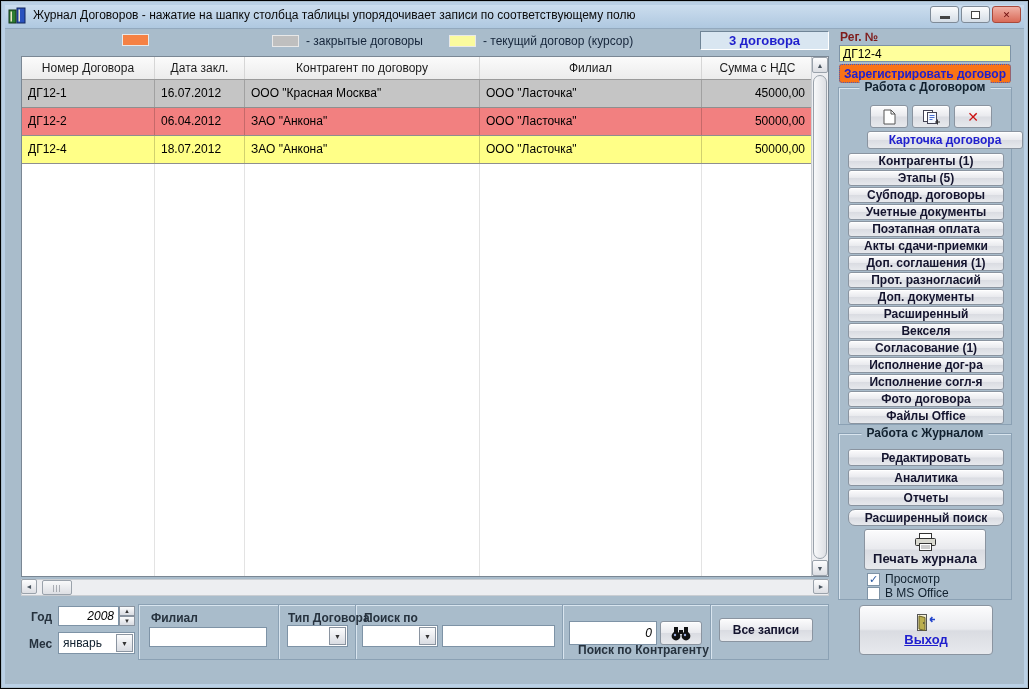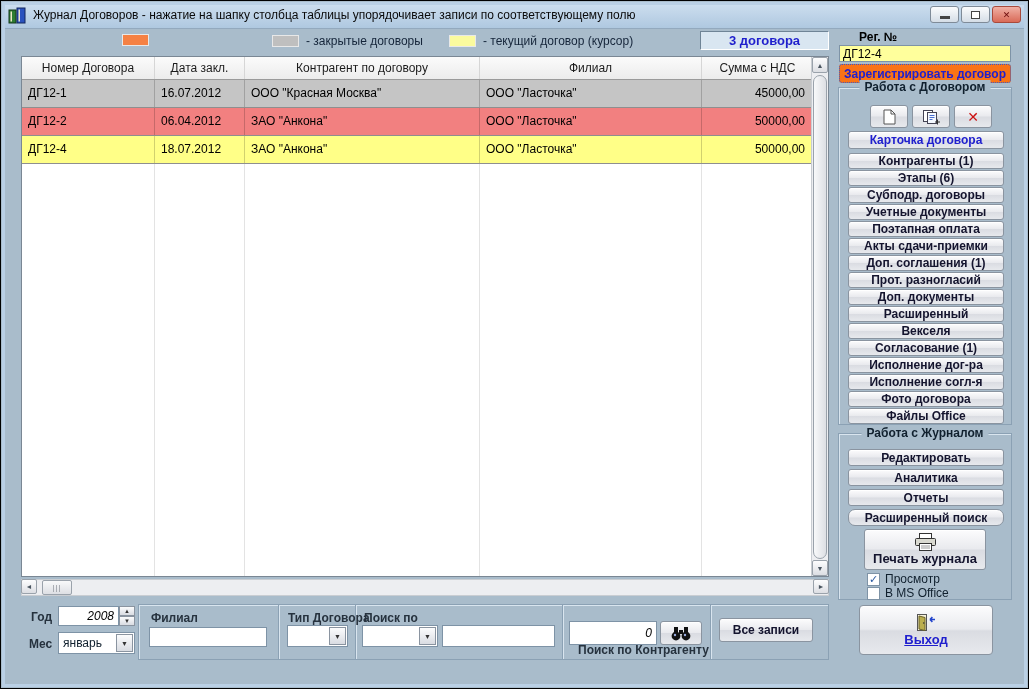--- a/index.html
+++ b/index.html
@@ -75,33 +75,33 @@
   .combo { position:absolute; display:flex; border:1px solid #7E93A6; background:#fff; height:22px; }
   .combo .ctext { flex:1; line-height:20px; padding-left:4px; }
   .combo .combobtn { border:1px solid #8A94A0; margin:1px; width:17px; font-size:7px; }
 
   .btn { background:linear-gradient(#FCFCFD,#E9EAEE 48%,#DADCE2 52%,#E7E9ED);
          border:1px solid #8A94A0; border-radius:3px; box-shadow:inset 0 1px 0 #fff;
          font-family:inherit; font-weight:bold; color:#14142E; font-size:12px;
          display:flex; align-items:center; justify-content:center; white-space:nowrap; cursor:pointer; }
 
   
-  .reg-label { position:absolute; left:858px; top:29px; font-weight:bold; color:#000000; }
+  .reg-label { position:absolute; left:839px; top:29px; font-weight:bold; color:#7f1d1d; }
   .reg-input { position:absolute; left:838px; top:44px; width:172px; height:17px;
                background:#FFFF9C; border:1px solid #7E93A6; font-family:inherit; font-size:12px;
                padding:0 3px; outline:none; }
   .register-btn { position:absolute; left:838px; top:63px; width:172px; height:19px;
                   background:#f97316; border:1px dotted #3355CC; border-radius:3px;
                   color:#2020CE; font-weight:bold; font-size:12px; display:flex; align-items:center;
                   justify-content:center; cursor:pointer; white-space:nowrap; }
   .groupbox { position:absolute; left:837px; width:174px; }
   .gtitle { position:absolute; top:-8px; left:50%; transform:translateX(-50%); background:#A9BCCB;
             padding:0 5px; font-weight:bold; color:#10202e; white-space:nowrap; }
   .sbtn { position:absolute; left:9px; width:156px; height:16px; font-size:12px; }
-  .sbtn.blue { color:#2020CE; }
+  .sbtn.blue { color:#2020CE;margin-left:19px; }
   .iconbtn { position:absolute; top:17px; width:38px; height:23px; }
   .jbtn { position:absolute; left:9px; width:156px; height:17px; }
   .print-btn { position:absolute; left:25px; top:95px; width:122px; height:41px; flex-direction:column;
                font-size:13px; gap:0; }
   .chkrow { position:absolute; left:28px; display:flex; align-items:center; gap:5px; cursor:pointer; }
   .chkbox { width:13px; height:13px; background:#fff; border:1px solid #7E93A6;
             display:flex; align-items:center; justify-content:center; font-size:11px;
             font-weight:bold; color:#2C5AA0; }
   .chkbox .mark { visibility:hidden; }
   .chkrow.checked .chkbox .mark { visibility:visible; }
@@ -274,21 +274,21 @@
           <path d="M7.5 6.5 h5 M7.5 8.5 h5 M7.5 10.5 h3" stroke="#4A6FD0" fill="none"></path>
           <path d="M13 13 h5 M15.5 10.5 v5" stroke="#333" fill="none"></path>
         </svg>
       </span>
     </button>
     <button class="btn iconbtn" style="left:115px; color:#CC1111; font-size:14px;">
       <span>✕</span>
     </button>
     <button class="btn sbtn blue" style="top:43px; height:18px;">Карточка договора</button>
     <button class="btn sbtn" style="top:65px;">Контрагенты (1)</button>
-    <button class="btn sbtn" style="top:82px;">Этапы (6)</button>
+    <button class="btn sbtn" style="top:82px;">Этапы (5)</button>
     <button class="btn sbtn" style="top:99px;">Субподр. договоры</button>
     <button class="btn sbtn" style="top:116px;">Учетные документы</button>
     <button class="btn sbtn" style="top:133px;">Поэтапная оплата</button>
     <button class="btn sbtn" style="top:150px;">Акты сдачи-приемки</button>
     <button class="btn sbtn" style="top:167px;">Доп. соглашения (1)</button>
     <button class="btn sbtn" style="top:184px;">Прот. разногласий</button>
     <button class="btn sbtn" style="top:201px;">Доп. документы</button>
     <button class="btn sbtn" style="top:218px;">Расширенный</button>
     <button class="btn sbtn" style="top:235px;">Векселя</button>
     <button class="btn sbtn" style="top:252px;">Согласование (1)</button>

